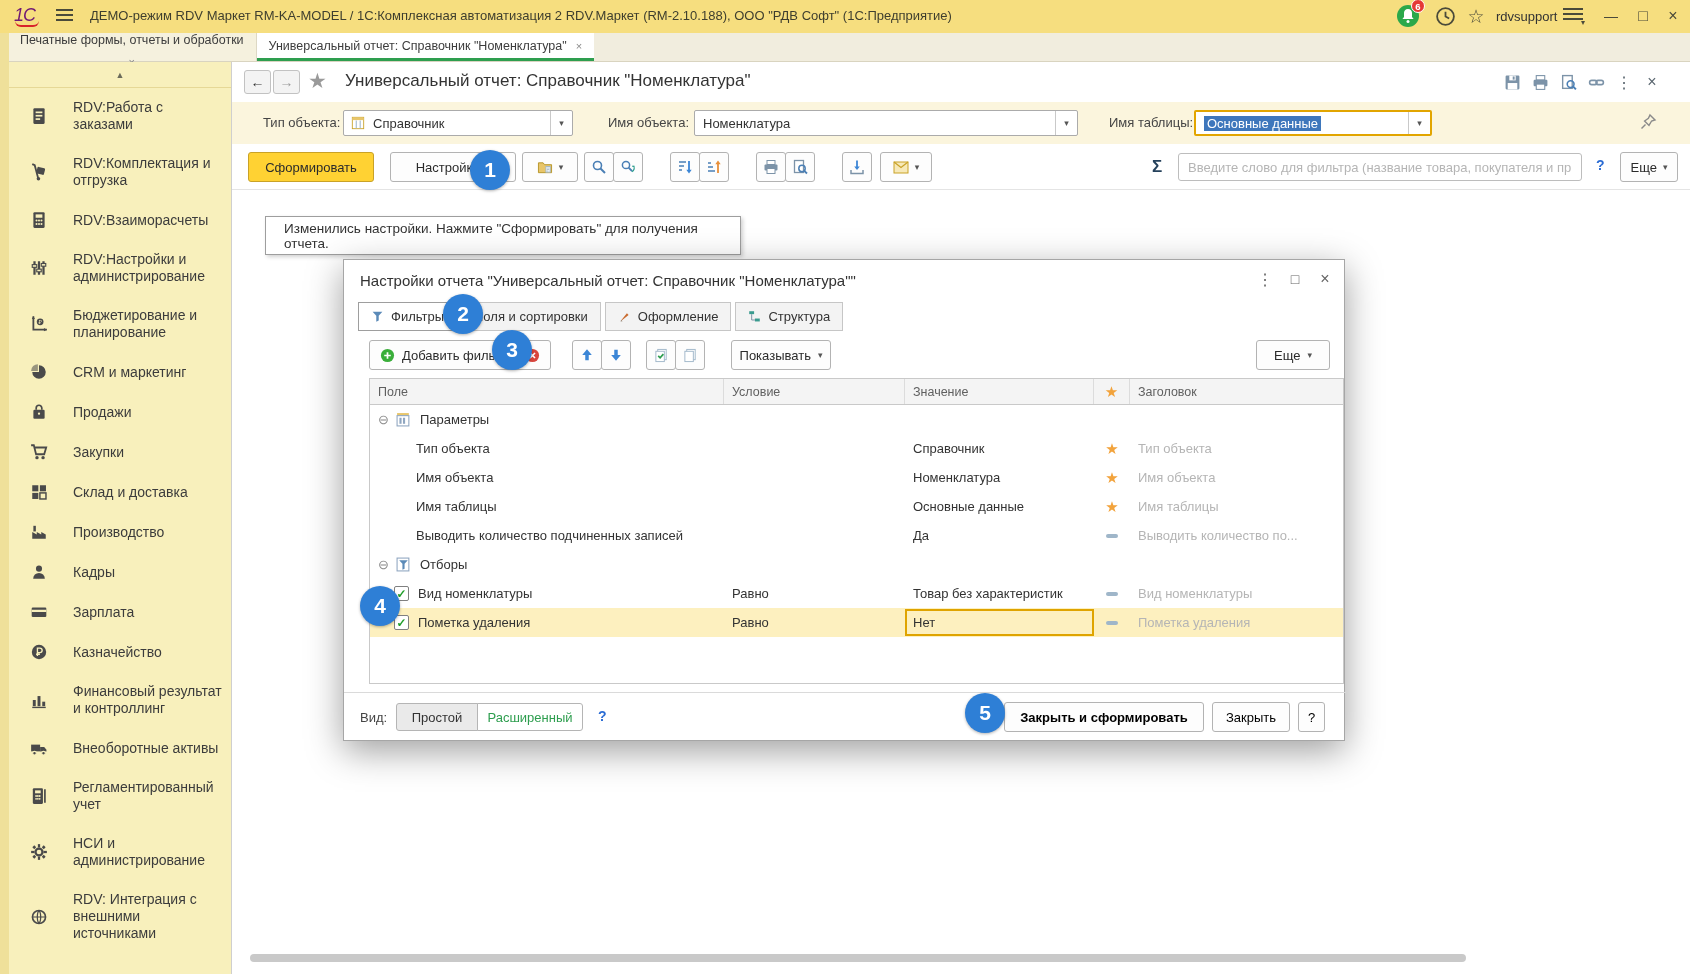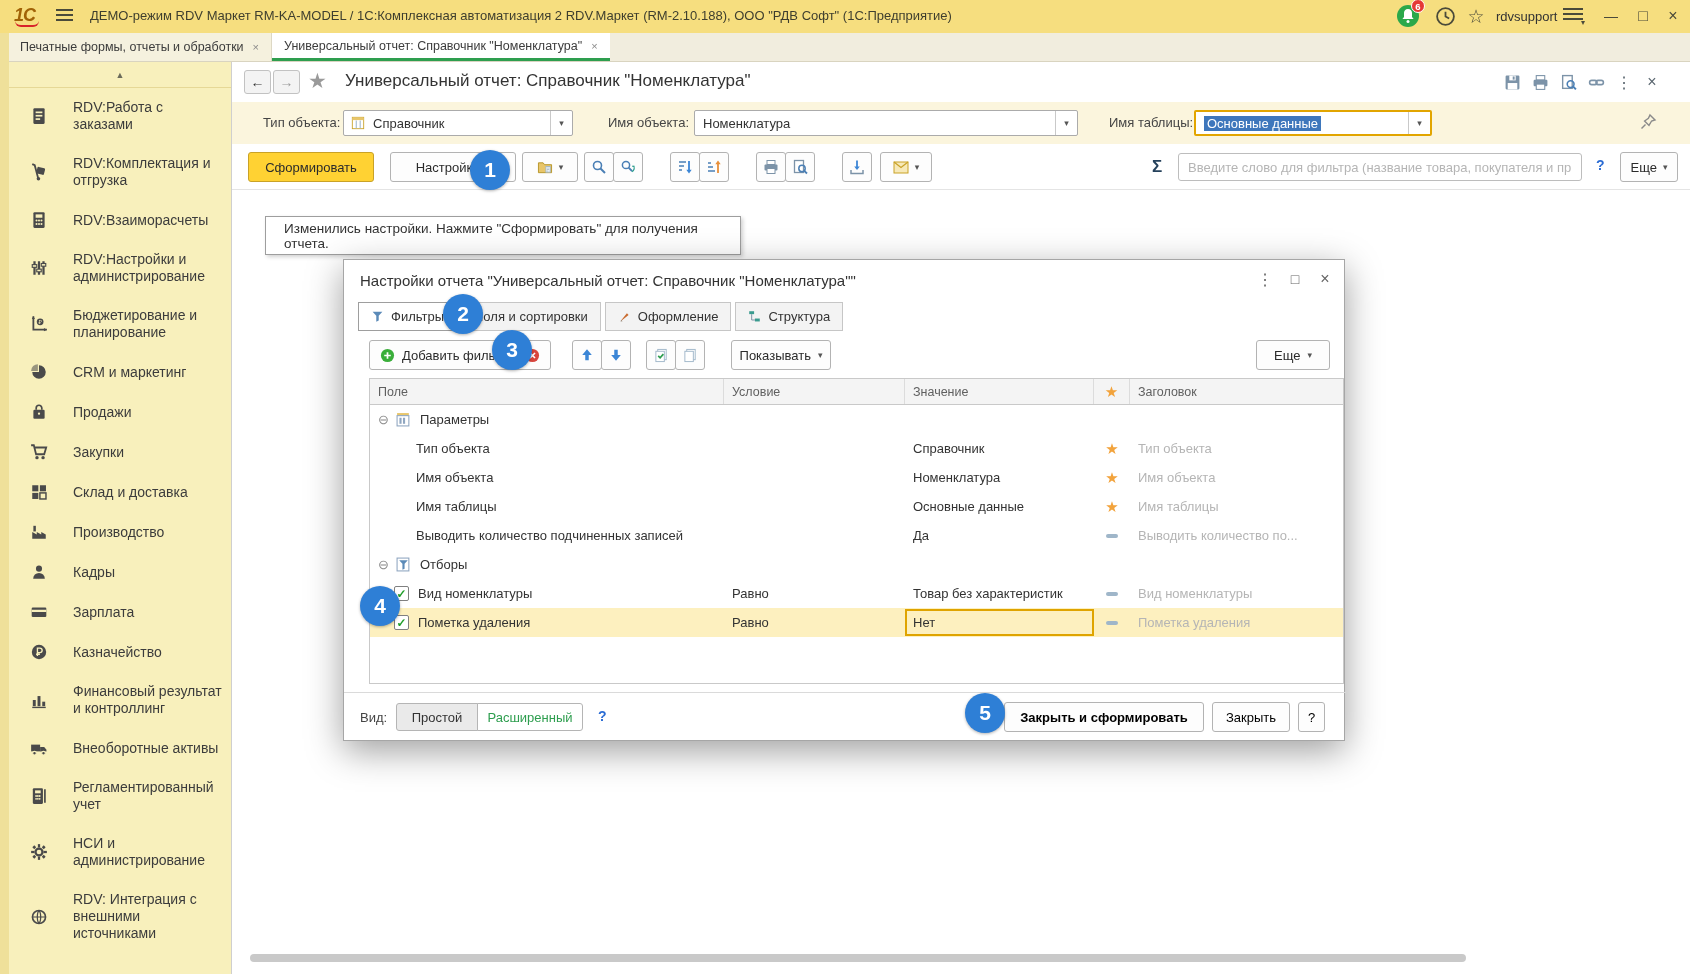--- a/index.html
+++ b/index.html
@@ -2,40 +2,40 @@
 <html><head>
 <meta charset="utf-8">
 <style>
   * { margin:0; padding:0; box-sizing:border-box; }
   html,body { width:1690px; height:974px; }
   body { font-family:"Liberation Sans", sans-serif; overflow:hidden; background:#fff; }
   .screen { position:relative; width:1690px; height:974px; overflow:hidden; background:#fff; }
 
   
   .titlebar { position:absolute; left:0; top:0; width:1690px; height:33px; background:#F6DE7F; display:flex; align-items:center; }
-  .logo1c { position:absolute; left:14px; top:5px; font-size:18px; font-weight:bold; font-style:italic; color:#a16207; letter-spacing:-1px; }
+  .logo1c { position:absolute; left:14px; top:5px; font-size:18px; font-weight:normal; font-style:italic; color:#701a75; letter-spacing:-1px; }
   .logo1c::after { content:""; position:absolute; left:1px; bottom:-1px; width:24px; height:4px; border-bottom:2px solid #D8232A; border-radius:0 0 10px 10px; }
   .hamb { position:absolute; left:56px; top:9px; width:17px; height:14px; cursor:pointer; }
   .hamb i { display:block; height:2px; background:#4a4a3a; margin-bottom:3px; }
   .tb-title { position:absolute; left:90px; top:8px; font-size:13px; color:#3e3e2e; white-space:nowrap; }
   .searchbox { position:absolute; left:1085px; top:5px; width:302px; height:23px; background:#FBF0C0; border:1px solid #E0CB83; border-radius:3px; display:flex; align-items:center; padding:0 6px;margin-top:46px; }
   .searchbox input { border:none; background:transparent; outline:none; font-size:12.5px; color:#6e6a50; width:260px; font-family:"Liberation Sans",sans-serif; }
   .searchbox input::placeholder { color:#A79F78; }
   .tb-ico { position:absolute; top:4px; width:24px; height:24px; display:flex; align-items:center; justify-content:center; cursor:pointer; }
   .bell-badge { position:absolute; right:-5px; top:-5px; width:14px; height:14px; background:#E53935; border-radius:50%; color:#fff; font-size:9.5px; font-weight:bold; display:flex; align-items:center; justify-content:center; border:1px solid #fff; }
   .tb-user { position:absolute; left:1496px; top:9px; font-size:13px; color:#333; cursor:pointer; }
   .menucaret { position:absolute; left:1563px; top:8px; width:20px; height:16px; cursor:pointer; }
   .menucaret i { display:block; height:2px; background:#4a4a3a; margin-bottom:3px; }
   .menucaret b { position:absolute; right:-2px; bottom:-3px; font-size:8px; color:#4a4a3a; font-weight:normal; }
   .wbtn { position:absolute; top:3px; width:26px; height:26px; display:flex; align-items:center; justify-content:center; font-size:14px; color:#4a4a3a; cursor:pointer; }
 
   
   .tabbar { position:absolute; left:0; top:33px; width:1690px; height:29px; background:#F1EDDE; border-bottom:1px solid #D9D4C0; display:flex; align-items:stretch; padding-left:8px; }
   .tab { display:flex; align-items:center; gap:9px; padding:0 12px; font-size:12.5px; color:#3c3c3c; cursor:pointer; position:relative; }
-  .tab.inactive { background:#F5F1DE; border-right:1px solid #DDD8C4; }
+  .tab.inactive { background:#F5F1DE; border-right:1px solid #DDD8C4;flex-direction:column; }
   .tab.active { background:#FFFFFF; border-bottom:3px solid #2E9E4F; }
   .tab .x { color:#8a8a8a; font-size:11px; }
 
   
   .leftstrip { position:absolute; left:0; top:33px; width:9px; height:941px; background:#EFE09A; }
   .sidebar { position:absolute; left:9px; top:62px; width:223px; height:912px; background:#F8F0BC; border-right:1px solid #CFCFCF; overflow:hidden; }
   .sb-collapse { height:26px; border-bottom:1px solid #E6D896; display:flex; align-items:center; justify-content:center; font-size:9px; color:#6b6b5a; cursor:pointer; }
   .sb-item { display:flex; align-items:center; gap:25px; padding:11px 6px 11px 21px; cursor:pointer; }
   .sb-item span { font-size:14px; color:#3c3c3c; line-height:17px; width:158px; }
   .si { width:18px; height:18px; flex:0 0 18px; }

